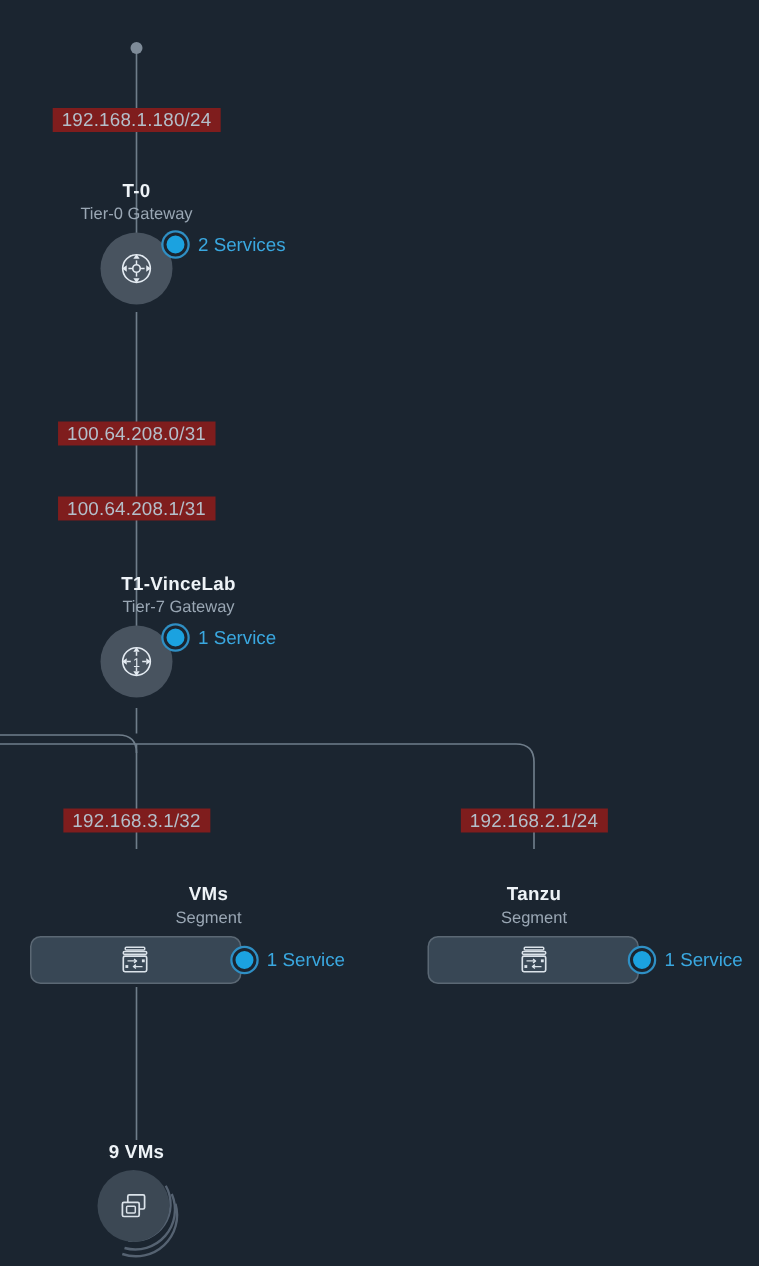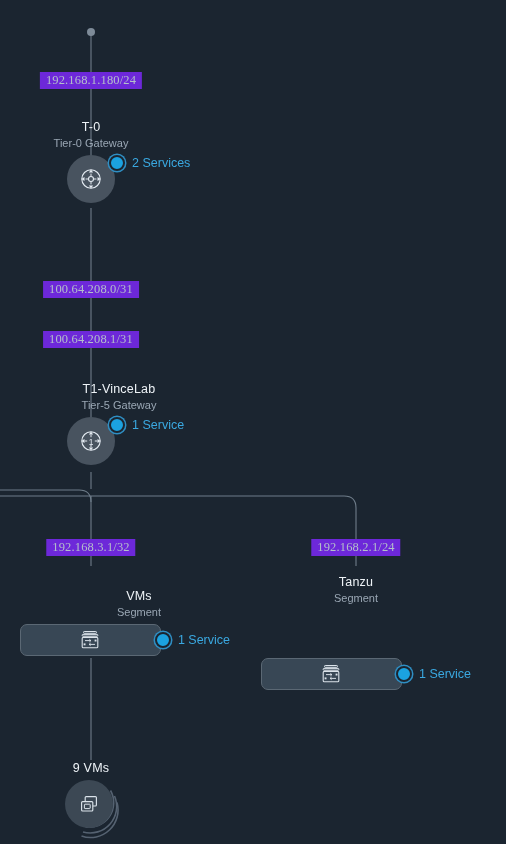--- a/index.html
+++ b/index.html
@@ -36,29 +36,28 @@
   }
 
   
   .ip-label {
     position: absolute;
     font-size: 12.5px;
     color: #b4bfca;
     letter-spacing: .15px;
     white-space: nowrap;
     transform: translateX(-50%);
-    background: #6d28d9;
+    background: #7f1d1d;
     padding: 1px 6px;
-    font-family: Liberation Serif, serif;
   }
 
   
   .node-title {
     font-size: 12.5px;
-    font-weight: normal;
+    font-weight: bold;
     color: #eef3f7;
     letter-spacing: .2px;
     white-space: nowrap;
     line-height: 15px;
   }
   .node-sub {
     font-size: 11px;
     color: #9aa7b4;
     white-space: nowrap;
     line-height: 15px;
@@ -219,21 +218,21 @@
     </div>
   </div>
 </div>
 
 <span class="ip-label" style="left:91px; top:281px;">100.64.208.0/31</span>
 <span class="ip-label" style="left:91px; top:331px;">100.64.208.1/31</span>
 
 <div class="node" style="left:0px; top:382px; width:182px; align-items:flex-start;">
   <div style="width:182px; text-align:center;padding-left:28px;">
     <div class="node-title">T1-VinceLab</div>
-    <div class="node-sub">Tier-5 Gateway</div>
+    <div class="node-sub">Tier-7 Gateway</div>
   </div>
   <div class="gw-row" style="margin-left:67px;">
     <div class="gw-circle">
       <svg width="26" height="26" viewBox="0 0 26 26">
         <circle cx="13" cy="13" r="9.2" fill="none" stroke="#e3eaf1" stroke-width="1.1"></circle>
         <g fill="#e3eaf1">
           <path d="M13 3.4 l2.1 3.1 h-4.2 z"></path>
           <path d="M13 22.6 l-2.1 -3.1 h4.2 z"></path>
           <path d="M3.4 13 l3.1 -2.1 v4.2 z"></path>
           <path d="M22.6 13 l-3.1 2.1 v-4.2 z"></path>
@@ -281,21 +280,21 @@
     </div>
     <div class="svc">
       <span class="svc-dot"></span>
       <span class="svc-text">1 Service</span>
     </div>
   </div>
 </div>
 
 <span class="ip-label" style="left:356px; top:539px;">192.168.2.1/24</span>
 
-<div class="node" style="left:265px; top:575px; width:182px; align-items:center;gap:48px;">
+<div class="node" style="left:265px; top:589px; width:182px; align-items:flex-start;">
   <div style="width:182px; text-align:center;">
     <div class="node-title">Tanzu</div>
     <div class="node-sub">Segment</div>
   </div>
   <div class="seg-row" style="margin-left:20px;">
     <div class="seg-box">
       <svg width="22" height="22" viewBox="0 0 22 22">
         <rect x="4.5" y="2.5" width="13" height="1.8" rx=".7" fill="none" stroke="#dbe3ea" stroke-width="1"></rect>
         <rect x="3.2" y="5.4" width="15.6" height="1.8" rx=".7" fill="none" stroke="#dbe3ea" stroke-width="1"></rect>
         <rect x="3.2" y="8.4" width="15.6" height="10.4" rx="1.1" fill="none" stroke="#dbe3ea" stroke-width="1.1"></rect>

